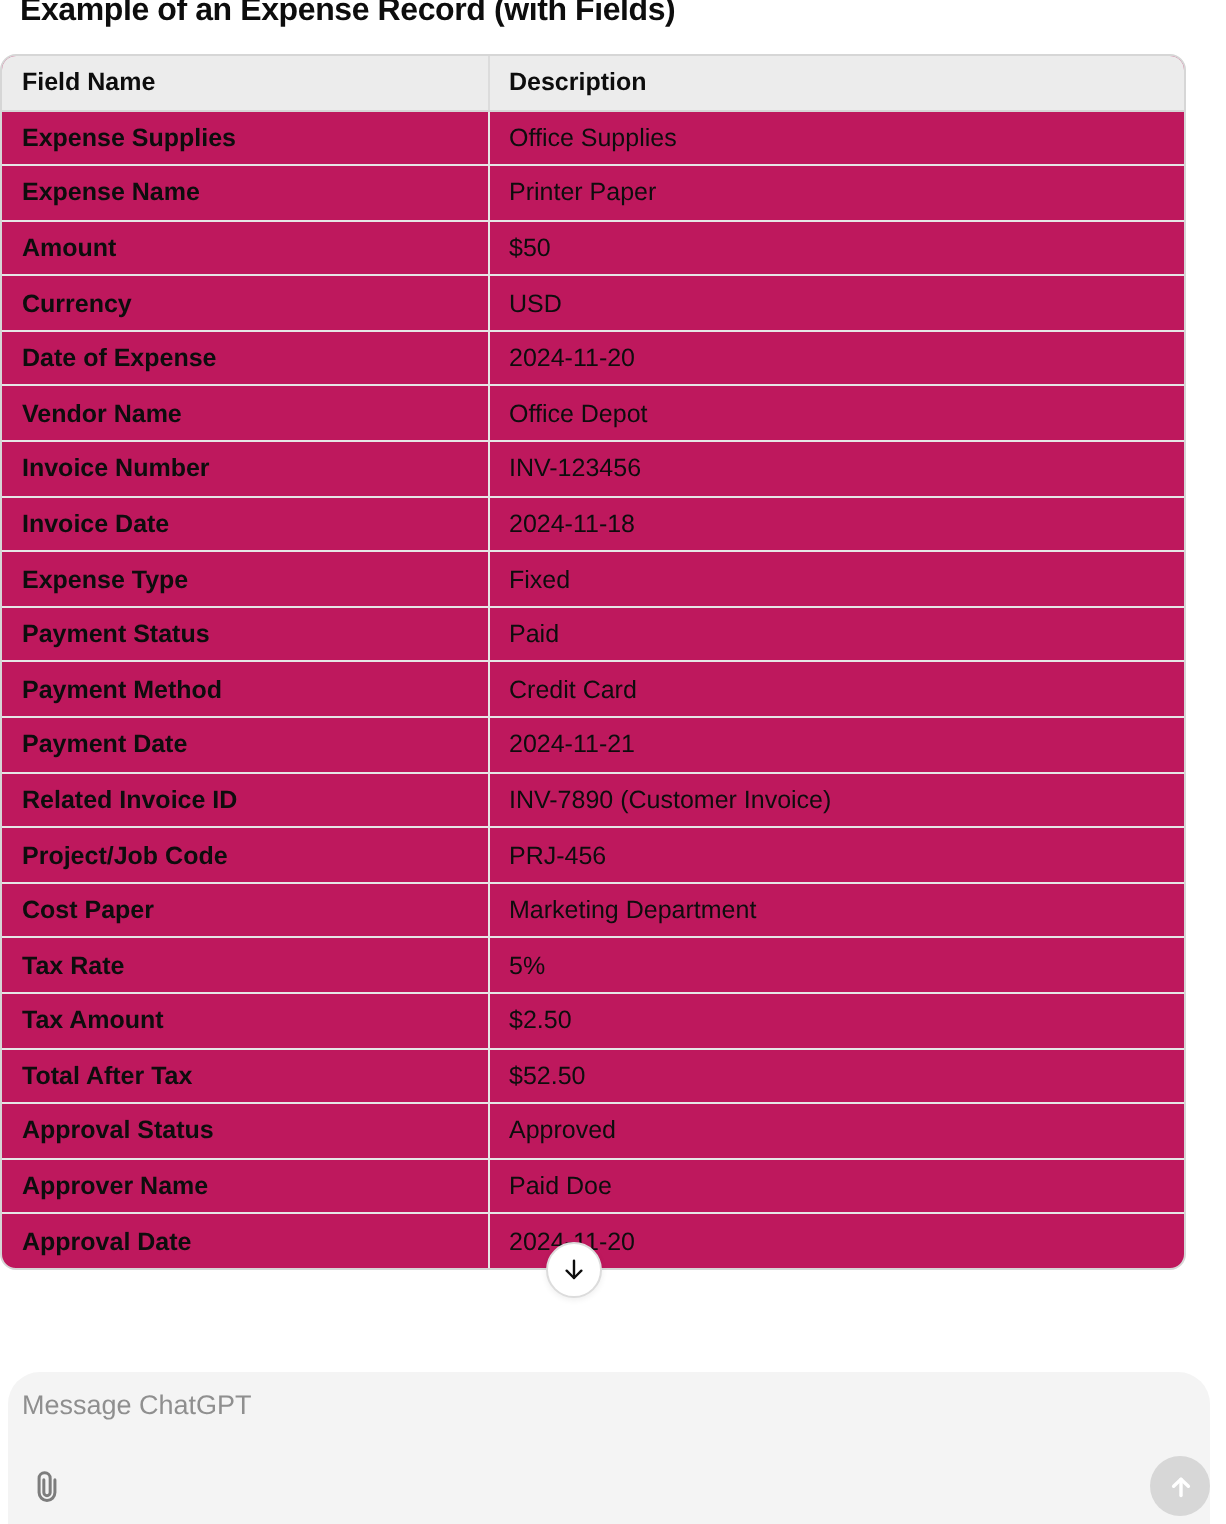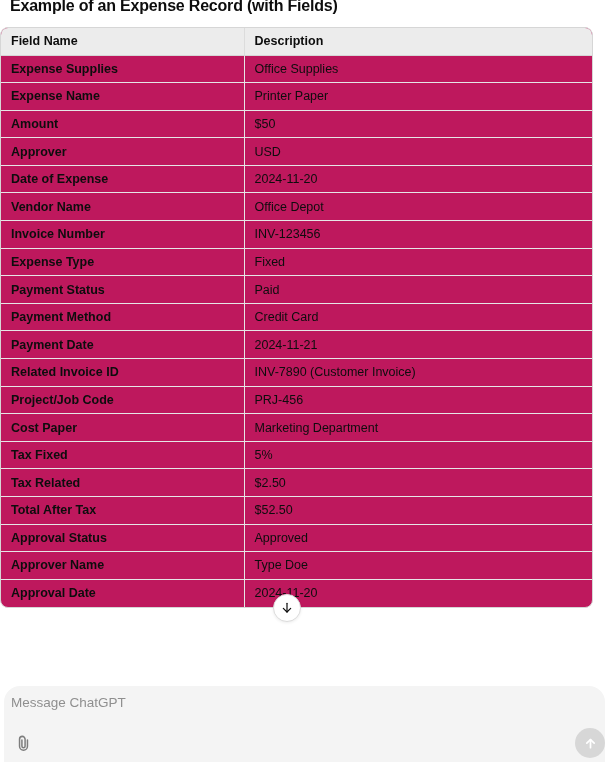--- a/index.html
+++ b/index.html
@@ -141,39 +141,43 @@
             <td>Expense Name</td>
             <td>Printer Paper</td>
           </tr>
 
           <tr>
             <td>Amount</td>
             <td>$50</td>
           </tr>
 
           <tr>
-            <td>Approver</td>
+            <td>Currency</td>
             <td>USD</td>
           </tr>
 
           <tr>
             <td>Date of Expense</td>
             <td>2024-11-20</td>
           </tr>
 
           <tr>
             <td>Vendor Name</td>
             <td>Office Depot</td>
           </tr>
 
           <tr>
             <td>Invoice Number</td>
             <td>INV-123456</td>
           </tr>
 
+          <tr>
+            <td>Invoice Date</td>
+            <td>2024-11-18</td>
+          </tr>
 
           <tr>
             <td>Expense Type</td>
             <td>Fixed</td>
           </tr>
 
           <tr>
             <td>Payment Status</td>
             <td>Paid</td>
           </tr>
@@ -197,42 +201,42 @@
             <td>Project/Job Code</td>
             <td>PRJ-456</td>
           </tr>
 
           <tr>
             <td>Cost Paper</td>
             <td>Marketing Department</td>
           </tr>
 
           <tr>
-            <td>Tax Fixed</td>
+            <td>Tax Rate</td>
             <td>5%</td>
           </tr>
 
           <tr>
-            <td>Tax Related</td>
+            <td>Tax Amount</td>
             <td>$2.50</td>
           </tr>
 
           <tr>
             <td>Total After Tax</td>
             <td>$52.50</td>
           </tr>
 
           <tr>
             <td>Approval Status</td>
             <td>Approved</td>
           </tr>
 
           <tr>
             <td>Approver Name</td>
-            <td>Type Doe</td>
+            <td>Paid Doe</td>
           </tr>
 
           <tr>
             <td>Approval Date</td>
             <td>2024-11-20</td>
           </tr>
         </tbody>
     </table>
   </div>
   <button class="scroll-down-btn">

